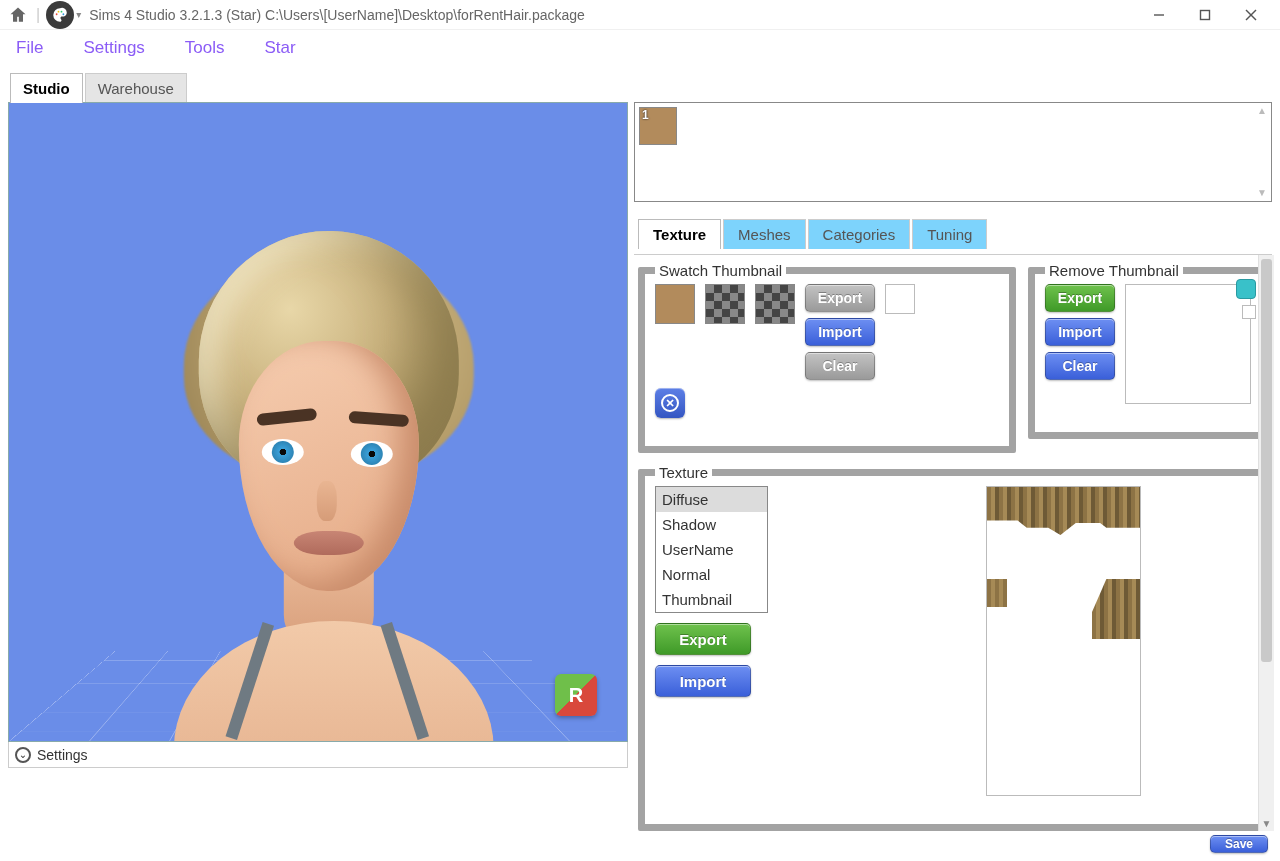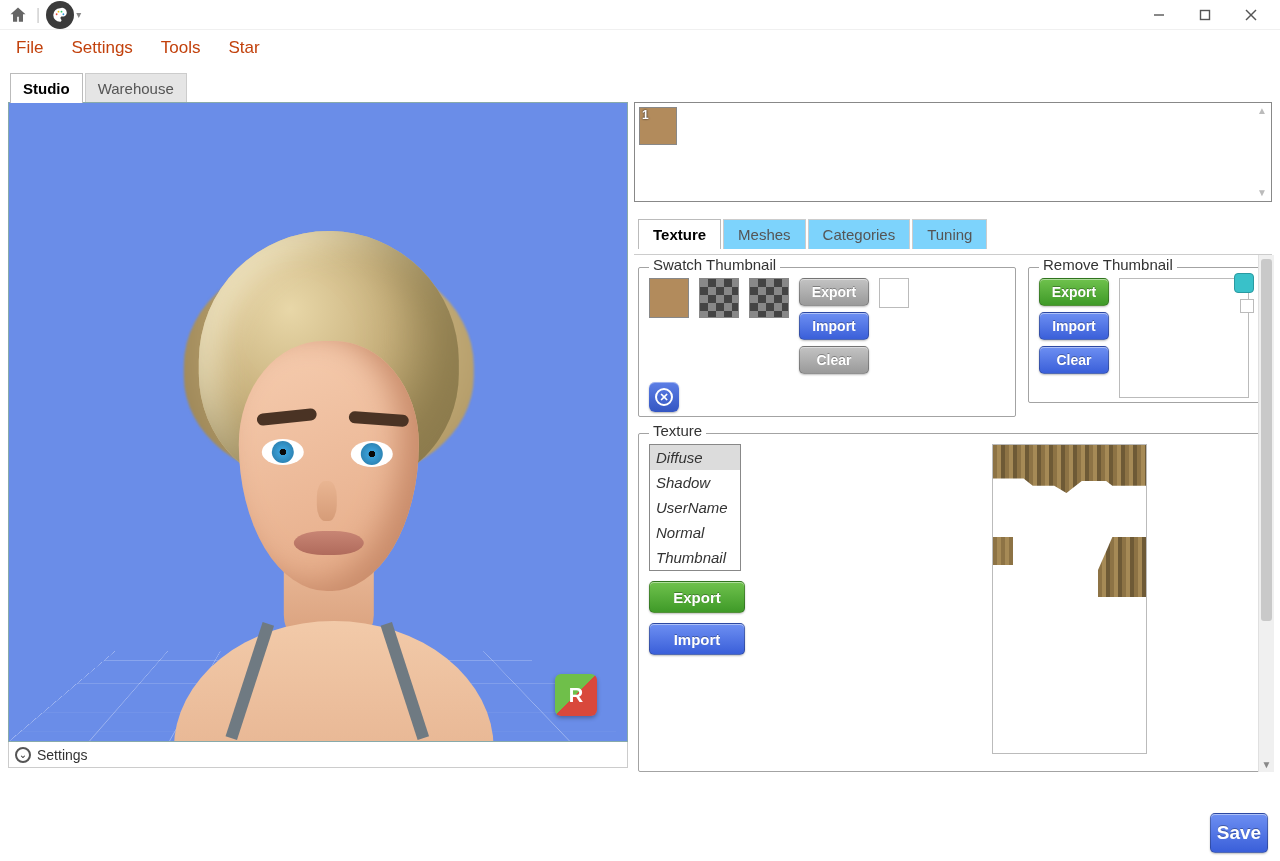--- a/index.html
+++ b/index.html
@@ -50,24 +50,24 @@
     width:46px;height:28px;display:flex;align-items:center;justify-content:center;
     color:#555;font-size:14px;
   }
   .win-controls .wbtn svg { stroke:#555; }
 
   
   .menu-bar {
     height: 36px;
     display:flex;
     align-items:center;
-    gap:20px;
+    gap:32px;
     padding: 0 12px;
     font-size:17px;
-    color:#c2410c;
+    color:#8b5cf6;
   }
   .menu-bar .mitem { padding:4px 4px; }
 
   
   .tabstrip {
     display:flex;
     align-items:flex-end;
     padding-left:10px;
     margin-top:6px;
   }
@@ -248,21 +248,21 @@
     position:relative;top:1px;
   }
   .subtab.active { background:#fff;color:#000;font-weight:600;border-color:#bbb;z-index:2;}
   .subtab-body {
       border-top:1px solid #ccc; padding:4px 4px 0 4px; position:relative;
       flex:1; display:flex; flex-direction:column; gap:8px;
   }
 
   
   .group {
-    border:1px solid #a3a3a3; border-radius:2px; padding:10px 10px 4px 10px;
+    border:7px solid #a3a3a3; border-radius:2px; padding:10px 10px 28px 10px;
     position:relative; margin-top:8px;
   }
   .group > .legend {
     position:absolute; top:-12px; left:10px; background:#fff; padding:0 4px;
     font-size:15px;color:#333;
   }
   .thumb-row { display:flex; gap:10px; }
   .thumb-groups { display:flex; gap:12px; align-items:flex-start; }
   .swatch-thumb-group{flex:1;}
   .catalog-thumb-group{width:240px;}
@@ -299,21 +299,21 @@
     margin-top:8px;
   }
   .clear-icon-btn .circ{
     width:18px;height:18px;border:2px solid #fff;border-radius:50%;
     display:flex;align-items:center;justify-content:center;font-size:11px;
   }
 
   
   .texture-row{display:flex;gap:18px;align-items:flex-start;}
   .texture-list{
-    width:92px;border:1px solid #888;background:#fff;font-style:italic;
+    width:113px;border:1px solid #888;background:#fff;
   }
   .texture-list .item{
     padding:4px 6px;border-bottom:none;font-size:15px;color:#333;
   }
   .texture-list .item.selected{background:#dcdcdc;}
   .texture-preview{
     width:155px;height:310px;border:1px solid #bbb;background:#fff;position:relative;overflow:hidden;
     margin-left:auto;margin-right:110px;
   }
   .hair-tex{
@@ -347,21 +347,21 @@
     background:#c9c9c9;border-radius:3px;
   }
   .right-scroll .arrow-down{
     position:absolute;bottom:2px;left:0;right:0;text-align:center;color:#888;font-size:10px;
   }
 
   
   .save-btn{
     position:absolute;right:12px;bottom:8px;
   }
-  .save-btn .btn{width:58px;height:40px;font-size:19px;}
+  .save-btn .btn{width:58px;height:18px;font-size:12px;}
 
 </style>
 </head>
 <body>
 
 <div class="title-bar">
   <div class="home-icon">
     <svg width="20" height="20" viewBox="0 0 24 24" fill="#666">
         <path d="M12 3l9 8h-3v9h-5v-6H11v6H6v-9H3z"></path>
       </svg>
@@ -370,20 +370,21 @@
   <div class="palette-icon">
     <svg width="18" height="18" viewBox="0 0 24 24" fill="#fff">
         <path d="M12 3a9 9 0 00-9 9 9 9 0 009 9c1.3 0 2-.9 2-2 0-.6-.3-1.1-.7-1.5-.4-.4-.7-.9-.7-1.5 0-1.1.9-2 2-2h2.3A5.7 5.7 0 0021 8.3 6.3 6.3 0 0012 3z"></path>
         <circle cx="7.5" cy="11" r="1.2" fill="#e74c3c"></circle>
         <circle cx="10" cy="7.5" r="1.2" fill="#f1c40f"></circle>
         <circle cx="14" cy="7.5" r="1.2" fill="#2ecc71"></circle>
         <circle cx="16.5" cy="11" r="1.2" fill="#3498db"></circle>
       </svg>
   </div>
   <span class="dropdown-caret">▾</span>
+  <span class="title-text">Sims 4 Studio 3.2.1.3 (Star)  C:\Users\[UserName]\Desktop\forRentHair.package</span>
   <div class="win-controls">
     <div class="wbtn">
         <svg width="12" height="12">
           <line x1="1" y1="6" x2="11" y2="6" stroke-width="1.4"></line>
         </svg>
       </div>
     <div class="wbtn">
         <svg width="12" height="12">
           <rect x="1.5" y="1.5" width="9" height="9" fill="none" stroke-width="1.4"></rect>
         </svg>

